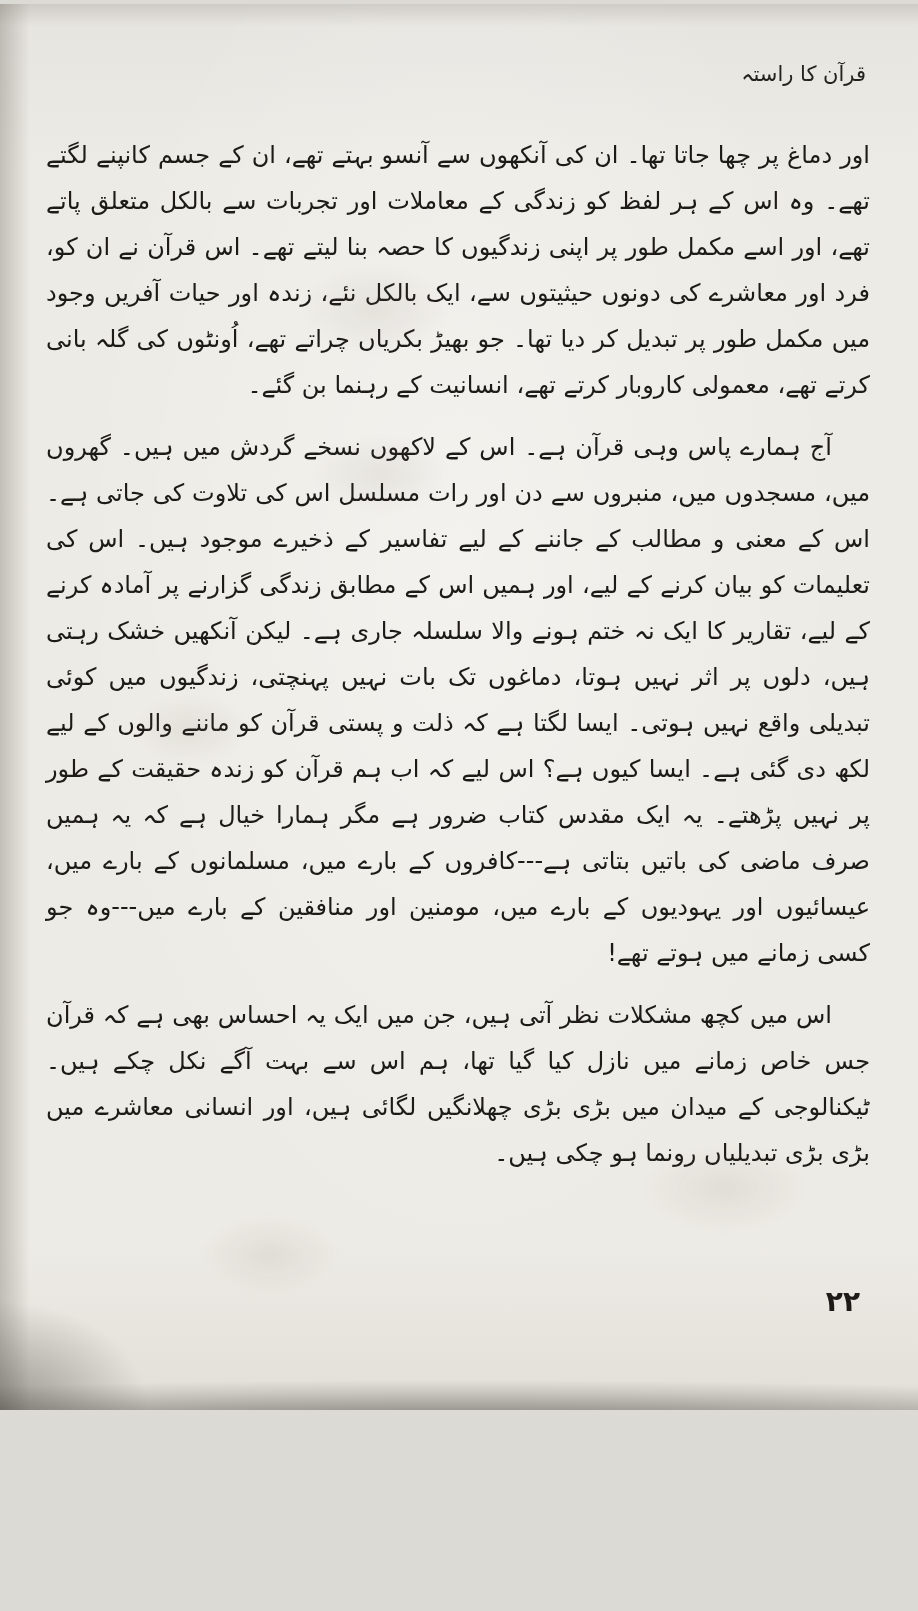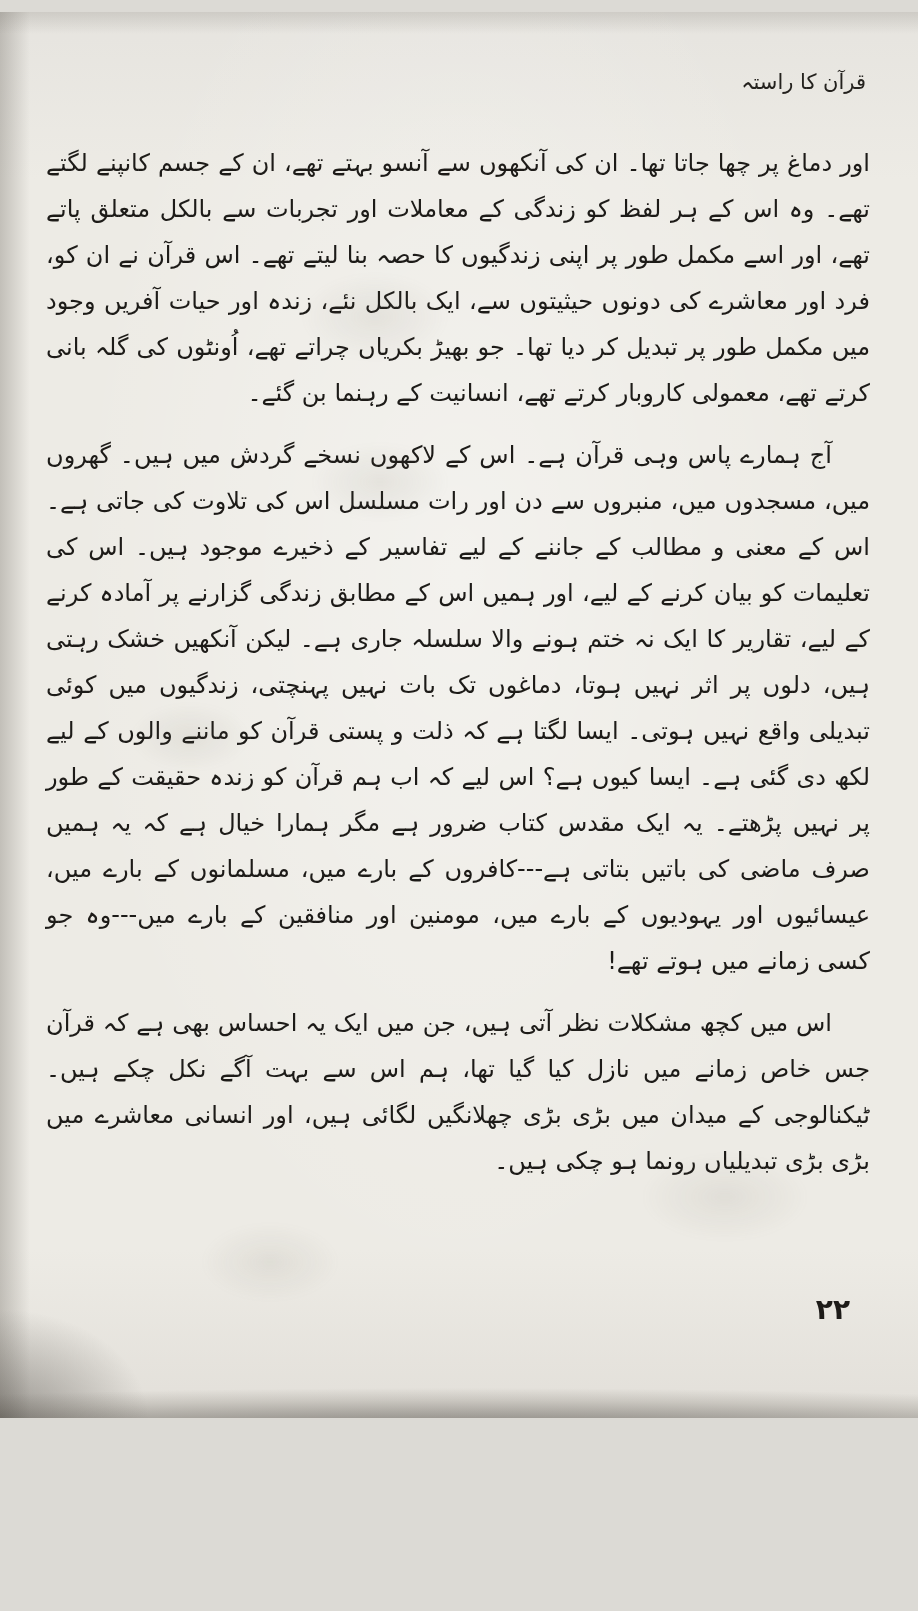--- a/index.html
+++ b/index.html
@@ -4,21 +4,21 @@
 <style>
   html, body {
     margin: 0;
     padding: 0;
     background: #dcdad5;
   }
   .scan-page {
     position: relative;
     width: 918px;
     height: 1406px;
-    margin: 12px auto;
+    margin: 4px auto;
     overflow: hidden;
     background:
       radial-gradient(ellipse at 50% 40%, rgba(255,255,255,0.35) 0%, rgba(255,255,255,0) 60%),
       linear-gradient(to bottom, #e6e4df 0%, #edebe5 12%, #edebe5 88%, #e2dfd9 100%),
       #eae8e2;
     font-family: "DejaVu Sans", "Liberation Sans", sans-serif;
     color: #1d1b18;
   }
   
   .edge-shadow-left {
@@ -77,21 +77,21 @@
   }
   .body-text p {
     margin: 0 0 16px 0;
   }
   .body-text p.indent {
     text-indent: 38px;
   }
   .page-number {
     position: absolute;
     bottom: 92px;
-    right: 68px;
+    right: 58px;
     direction: rtl;
     font-size: 28px;
     font-weight: bold;
     color: #1d1b18;
   }
 </style>
 </head>
 <body>
 
 <div class="scan-page">

